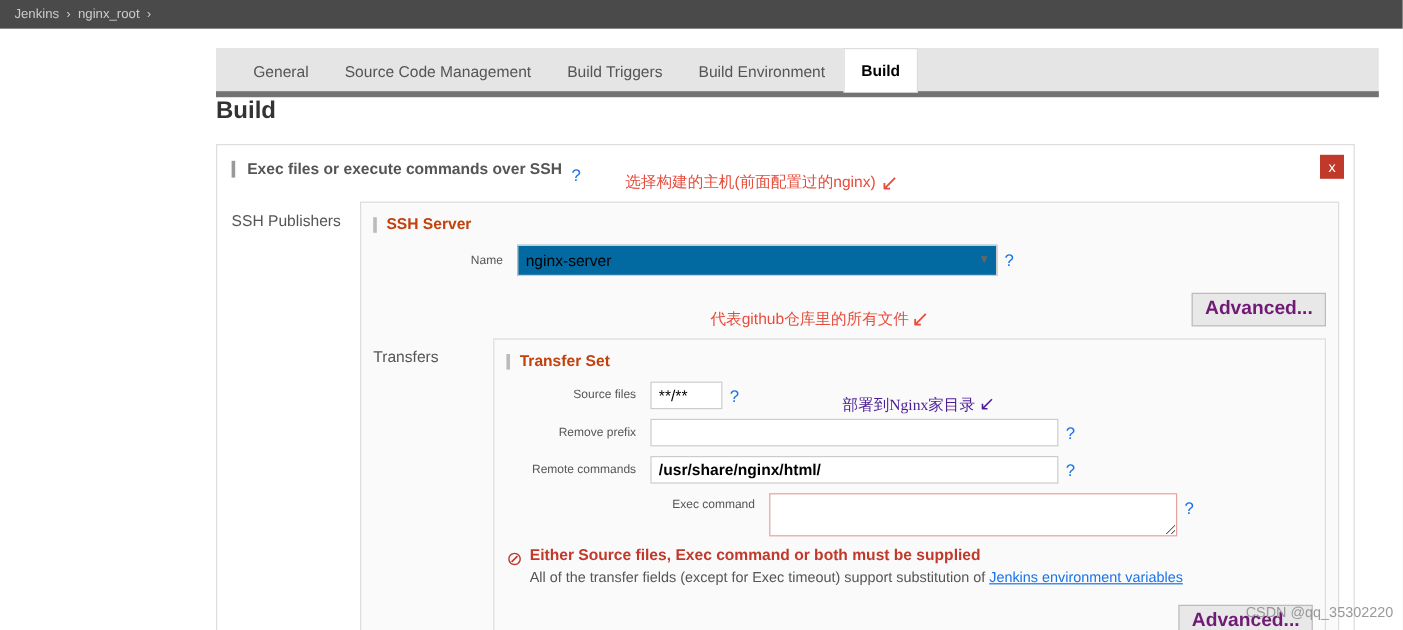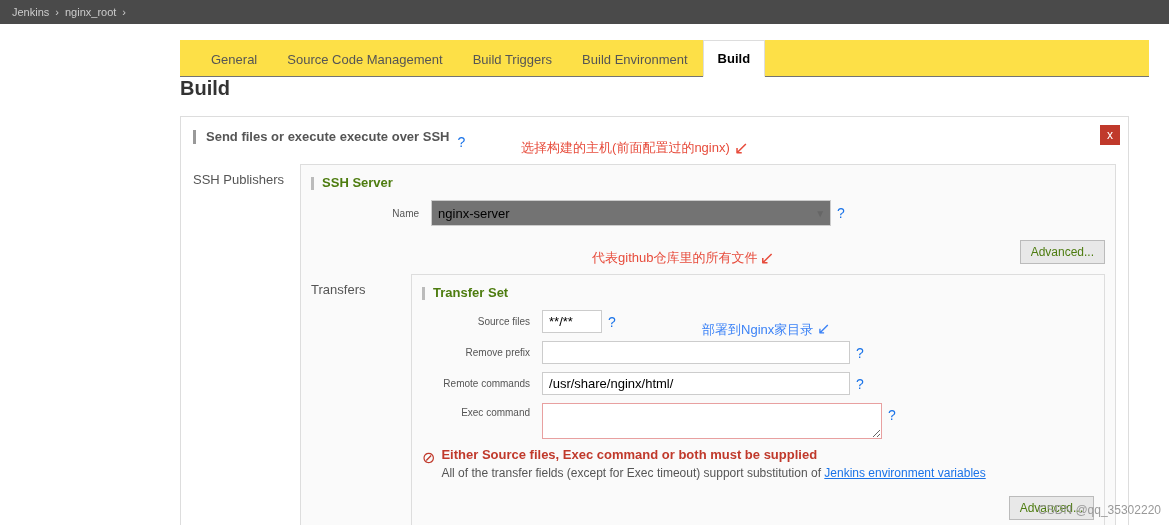--- a/index.html
+++ b/index.html
@@ -12,22 +12,22 @@
       padding: 6px 12px;
       display: flex;
       align-items: center;
       gap: 6px;
       font-size: 11px;
     }
     .breadcrumb-bar a { color: #ccc; text-decoration: none; }
 
     
     .tab-bar {
-      background: #fde047;
-      border-bottom: 1px solid #737373;
+      background: #e5e5e5;
+      border-bottom: 5px solid #737373;
       display: flex;
       align-items: center;
       padding: 0 16px;
       margin-left: 160px;
     }
     .tab {
       padding: 10px 14px;
       font-size: 13px;
       color: #555;
       cursor: pointer;
@@ -128,21 +128,21 @@
       flex: 1;
       border: 1px solid #ddd;
       padding: 10px;
       background: #fafafa;
     }
 
     
     .sub-section-header {
       font-size: 13px;
       font-weight: bold;
-      color: #4d7c0f;
+      color: #c2410c;
       margin-bottom: 10px;
       display: flex;
       align-items: flex-end;
       gap: 4px;
     }
     .sub-section-header::before {
       content: '';
       display: inline-block;
       width: 3px;
       height: 13px;
@@ -167,43 +167,44 @@
     .select-container {
       position: relative;
       flex: 1;
       max-width: 400px;
     }
     .select-container select {
       width: 100%;
       border: 1px solid #ccc;
       padding: 4px 20px 4px 6px;
       font-size: 13px;
-      background: #737373;
+      background: #0369a1;
       height: 26px;
       appearance: none;
     }
     .select-arrow {
       position: absolute;
       right: 6px;
       top: 50%;
       transform: translateY(-50%);
       pointer-events: none;
       font-size: 10px;
       color: #666;
     }
 
     .advanced-btn {
       float: right;
       background: #e8e8e8;
       border: 1px solid #bbb;
       padding: 4px 10px;
-      font-size: 12px;
+      font-size: 16px;
       cursor: pointer;
-      color: #4d7c0f;
+      color: #701a75;
       margin-top: 6px;
+      font-weight: bold;
     }
 
     
     .transfers-layout {
       display: flex;
       margin-top: 10px;
       gap: 0;
     }
 
     .transfers-label {
@@ -215,25 +216,26 @@
     }
 
     .transfers-content {
       flex: 1;
       border: 1px solid #ddd;
       padding: 10px;
       background: #fafafa;
     }
 
     .text-input-medium {
-      width: 308px;
+      width: 340px;
       border: 1px solid #ccc;
       padding: 3px 6px;
       font-size: 13px;
       background: #fff;
+      font-weight: bold;
     }
 
     .text-input-short {
       width: 60px;
       border: 1px solid #ccc;
       padding: 3px 6px;
       font-size: 13px;
       background: #fff;
     }
 
@@ -315,21 +317,21 @@
     <div class="tab active">Build</div>
   </div>
 
   <div class="page-title">Build</div>
 
   <div class="section-box">
 
     <button class="close-btn">x</button>
 
     <div style="display:flex;align-items:center;gap:4px;margin-bottom:10px;">
-      <span class="section-header">Send files or execute execute over SSH</span>
+      <span class="section-header">Exec files or execute commands over SSH</span>
       <span class="help-icon">?</span>
     </div>
 
     <div class="publishers-layout" style="position:relative;">
       <div class="publishers-label">SSH Publishers</div>
 
       <div class="publishers-content" style="position:relative;">
 
         <div style="position:absolute;top:-28px;left:220px;color:#e74c3c;font-size:13px;white-space:nowrap;display:flex;align-items:center;gap:4px;">
           <span>选择构建的主机(前面配置过的nginx)</span>
@@ -375,33 +377,33 @@
               <span class="form-label">Source files</span>
               <input type="text" class="text-input-short" value="**/**" style="">
               <span class="help-icon" style="margin-left:6px;">?</span>
             </div>
 
             <div class="form-row" style="position:relative;">
               <span class="form-label">Remove prefix</span>
               <input type="text" class="text-input-medium" style="">
               <span class="help-icon" style="margin-left:6px;">?</span>
 
-              <span style="position:absolute;left:280px;top:-22px;color:#3b82f6;font-size:13px;white-space:nowrap;">
+              <span style="position:absolute;left:280px;top:-22px;color:#4c1d95;font-size:13px;white-space:nowrap;font-family:Liberation Serif, serif;">
                 <span>部署到Nginx家目录</span>
                 <span style="font-size:16px;">↙</span>
               </span>
             </div>
 
             <div class="form-row">
               <span class="form-label">Remote commands</span>
               <input type="text" class="text-input-medium" value="/usr/share/nginx/html/" style="">
               <span class="help-icon" style="margin-left:6px;">?</span>
             </div>
 
-            <div class="form-row" style="align-items:flex-start;">
+            <div class="form-row" style="align-items:flex-start;justify-content:center;">
               <span class="form-label" style="padding-top:4px;">Exec command</span>
               <textarea class="exec-command-input" rows="2" style=""></textarea>
               <span class="help-icon" style="margin-left:6px;margin-top:4px;">?</span>
             </div>
 
             <div class="error-section">
               <span class="error-icon">⊘</span>
               <div>
                 <div class="error-text">Either Source files, Exec command or both must be supplied</div>
                 <div class="error-subtext">

